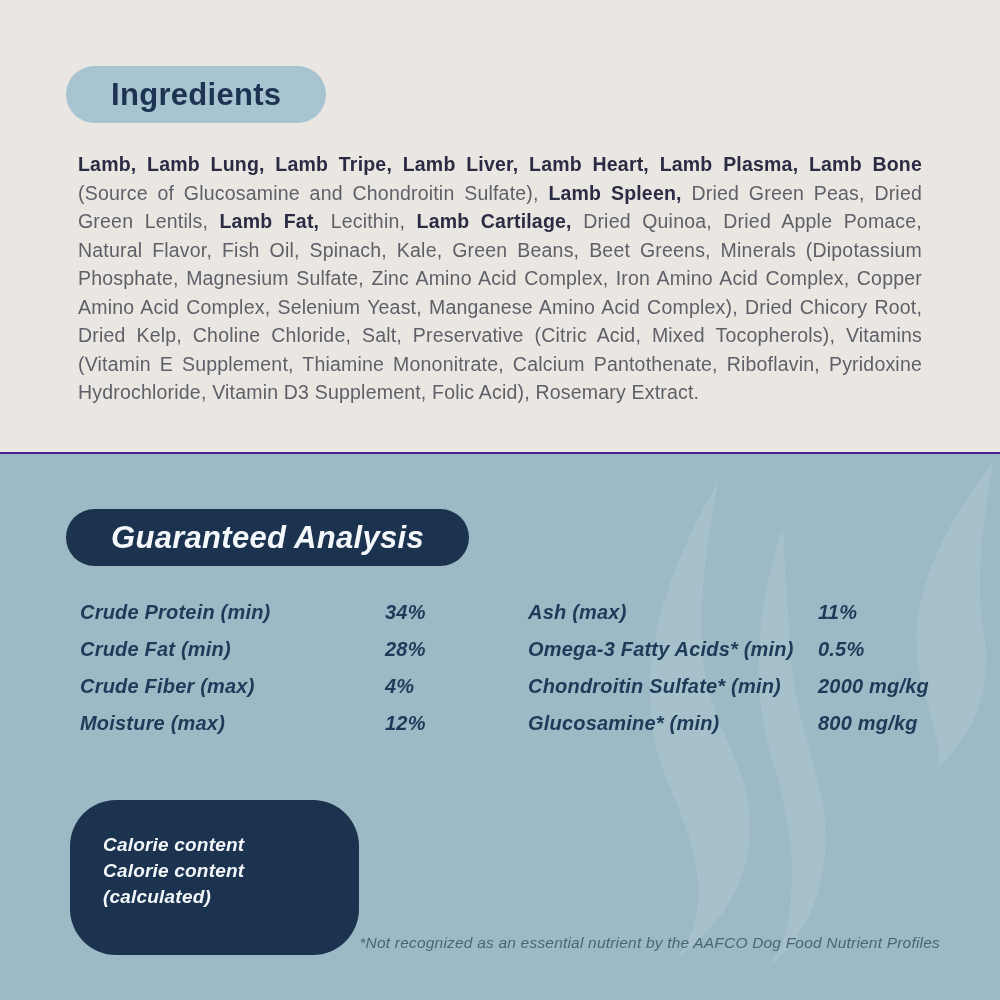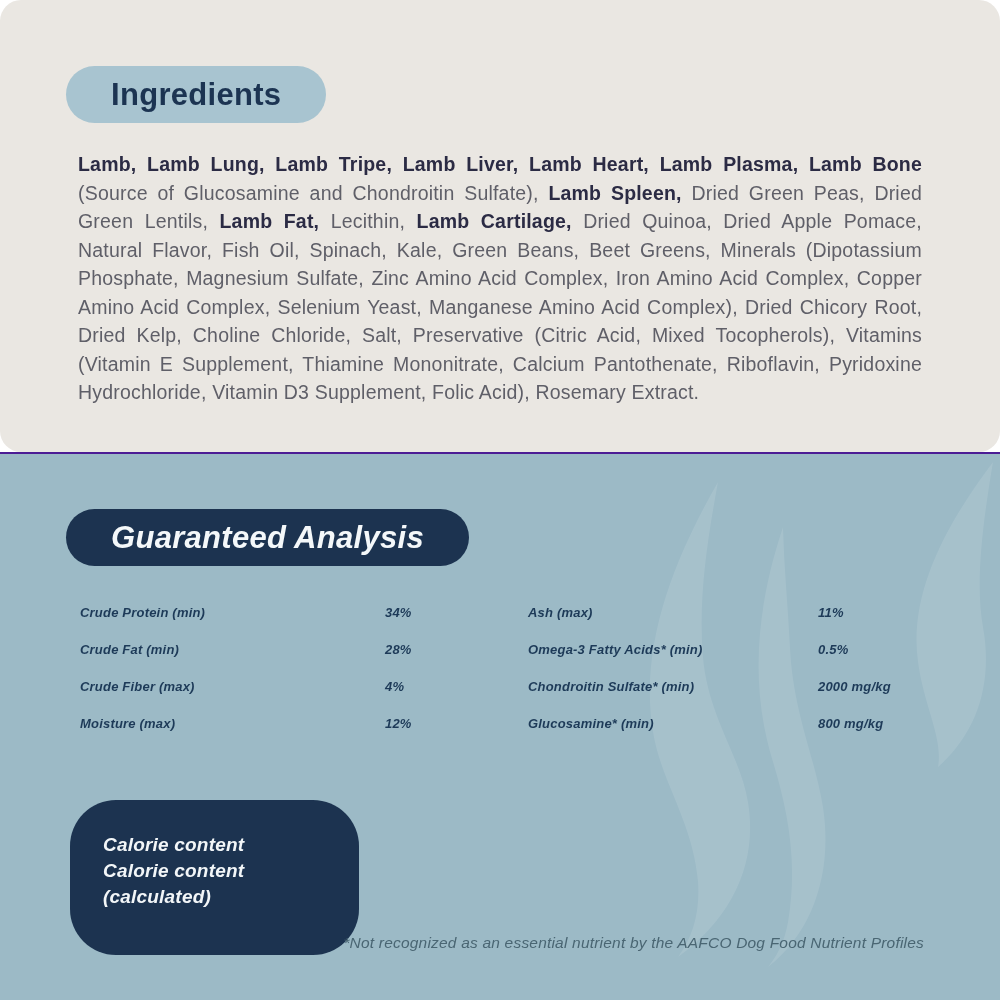--- a/index.html
+++ b/index.html
@@ -10,21 +10,20 @@
     font-family: "Liberation Sans", sans-serif;
     overflow: hidden;
   }
 
   
   .top-section {
     position: relative;
     width: 100%;
     height: 452px;
     background: #EAE7E2;
-    border-radius: 21px;
   }
   .pill {
     position: absolute;
     display: flex;
     align-items: center;
     height: 57px;
     border-radius: 29px;
     padding: 0 45px;
     box-sizing: border-box;
     font-weight: 700;
@@ -77,21 +76,21 @@
     color: #F4F8FA;
     font-size: 31px;
   }
   .ga-table {
     position: absolute;
     top: 147px;
     left: 80px;
     right: 60px;
     display: flex;
     color: #1D3A58;
-    font-size: 13px;
+    font-size: 20px;
     font-weight: 600;
     letter-spacing: 0.2px;
   }
   .ga-col { display: flex; flex-direction: column; gap: 14px; }
   .ga-col-left { width: 448px; flex: 0 0 448px; }
   .ga-col-right { flex: 1; }
   .ga-row { display: flex; line-height: 23px; }
   .ga-col-left .ga-label { width: 305px; flex: 0 0 305px; }
   .ga-col-right .ga-label { width: 290px; flex: 0 0 290px; }
   .ga-value { white-space: nowrap; }
@@ -110,21 +109,21 @@
     font-size: 19px;
     font-weight: 600;
     line-height: 26px;
     letter-spacing: 0.2px;
   }
   .cal-values { margin-top: 6px; }
 
   .footnote {
     position: absolute;
     top: 480px;
-    right: 76px;
+    right: 60px;
     font-size: 15.5px;
     color: #4A6673;
     letter-spacing: 0.2px;
   }
 </style>
 </head>
 <body>
 
 <div class="label">
 

